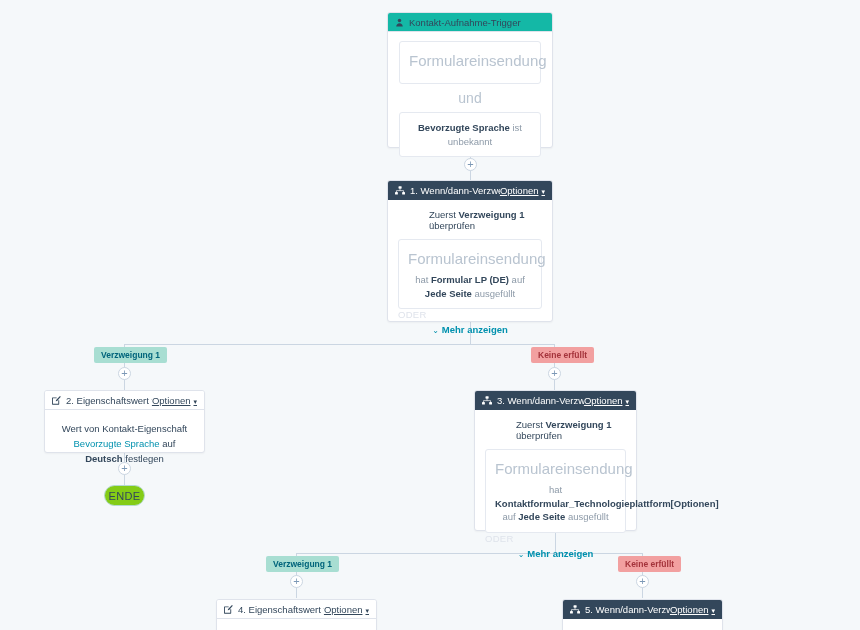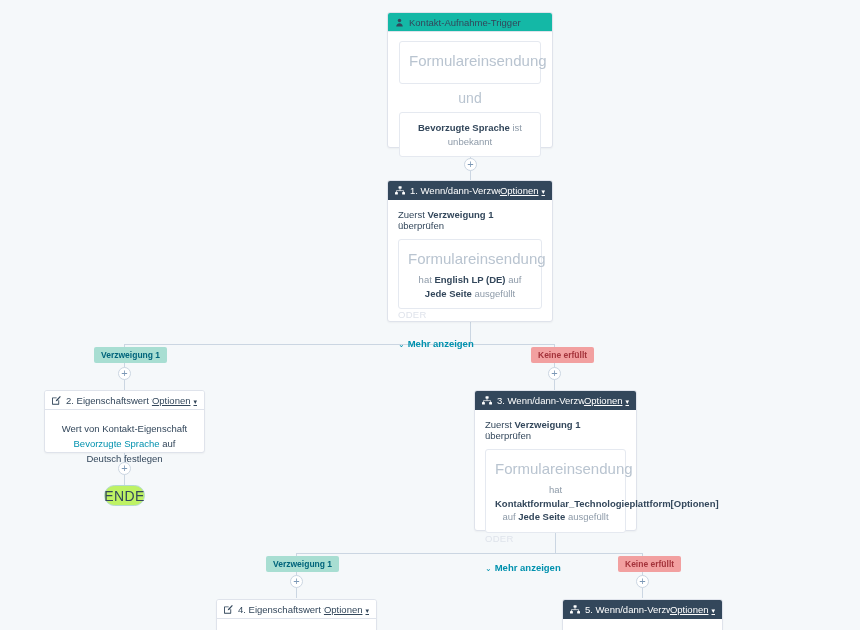--- a/index.html
+++ b/index.html
@@ -89,54 +89,54 @@
     display:block;color:#b9c4d0;font-size:15px;margin-bottom:3px;
   }
   .cond b{font-weight:bold;color:#33475b;}
   .muted{color:#8d9aa8;}
   .and-sep{
     text-align:center;color:#b9c4d0;font-size:14px;
     margin:6px 0 6px;
   }
   .or-lbl{color:#dfe3eb;font-size:9.5px;letter-spacing:.3px;}
 
-  .first-line{font-size:9.5px;margin-bottom:8px;color:#33475b;}
+  .first-line{font-size:9.5px;margin-bottom:8px;color:#33475b;margin-left:31px;}
   .first-line b{font-weight:bold;}
 
   .more{
-    text-align:left;color:#0091ae;font-size:9.5px;
-    margin-top:18px;cursor:pointer;font-weight:bold;
+    text-align:center;color:#0091ae;font-size:9.5px;
+    margin-top:4px;cursor:pointer;font-weight:bold;
   }
   .more .chev{font-size:8px;margin-right:3px;font-weight:normal;}
 
   .act-txt{
     text-align:center;font-size:9.5px;line-height:1.6;color:#33475b;
   }
-  .act-txt b{font-weight:normal;}
+  .act-txt b{font-weight:bold;}
   .act-txt .lnk{color:#0091ae;}
 
   
   .blabel{
     position:absolute;
     font-size:8.5px;font-weight:bold;
     padding:3px 7px;border-radius:2px;
     white-space:nowrap;z-index:5;
   }
   .b-green{background:#a8ded2;color:#00647b;}
   .b-red{background:#f2a0a0;color:#a4333b;}
 
   
   .ende{
     position:absolute;
     border:1px solid #b4d9d0;
-    background:#bef264;
+    background:#84cc16;
     border-radius:11px;
     height:21px;width:41px;
     display:flex;align-items:center;justify-content:center;
-    font-size:14px;color:#33475b;letter-spacing:.4px;
+    font-size:11px;color:#33475b;letter-spacing:.4px;
     z-index:4;box-sizing:border-box;
   }
   svg{display:block;}
 </style>
 </head>
 <body>
 
 <div id="canvas">
 
   <div class="ln v" style="left:470px;top:148px;height:34px;"></div>
@@ -208,21 +208,21 @@
             <path d="M8 4v3.2M2.3 9.5V7.2h11.4v2.3" stroke="#fff" stroke-width="1.1" fill="none"></path>
           </svg>
       </span>
       <span class="hd-title">1. Wenn/dann-Verzweigung</span>
       <span class="opt"><span>Optionen</span><span class="car">▾</span></span>
     </div>
     <div class="card-bd">
       <div class="first-line">Zuerst <b>Verzweigung 1</b> überprüfen</div>
       <div class="cond">
         <span class="ctype">Formulareinsendung</span>
-        <span><span class="muted">hat </span><b>English LP (DE)</b><span class="muted"> auf </span><b>Jede Seite</b><span class="muted"> ausgefüllt</span></span>
+        <span><span class="muted">hat </span><b>Formular LP (DE)</b><span class="muted"> auf </span><b>Jede Seite</b><span class="muted"> ausgefüllt</span></span>
       </div>
       <div class="or-lbl">ODER</div>
       <div class="more"><span class="chev">⌄</span><span>Mehr anzeigen</span></div>
     </div>
   </div>
 
   <div class="card" style="left:44px;top:390px;width:161px;height:63px;">
     <div class="card-hd hd-white">
       <span class="hd-ico">
         <svg width="9" height="9" viewBox="0 0 16 16">

